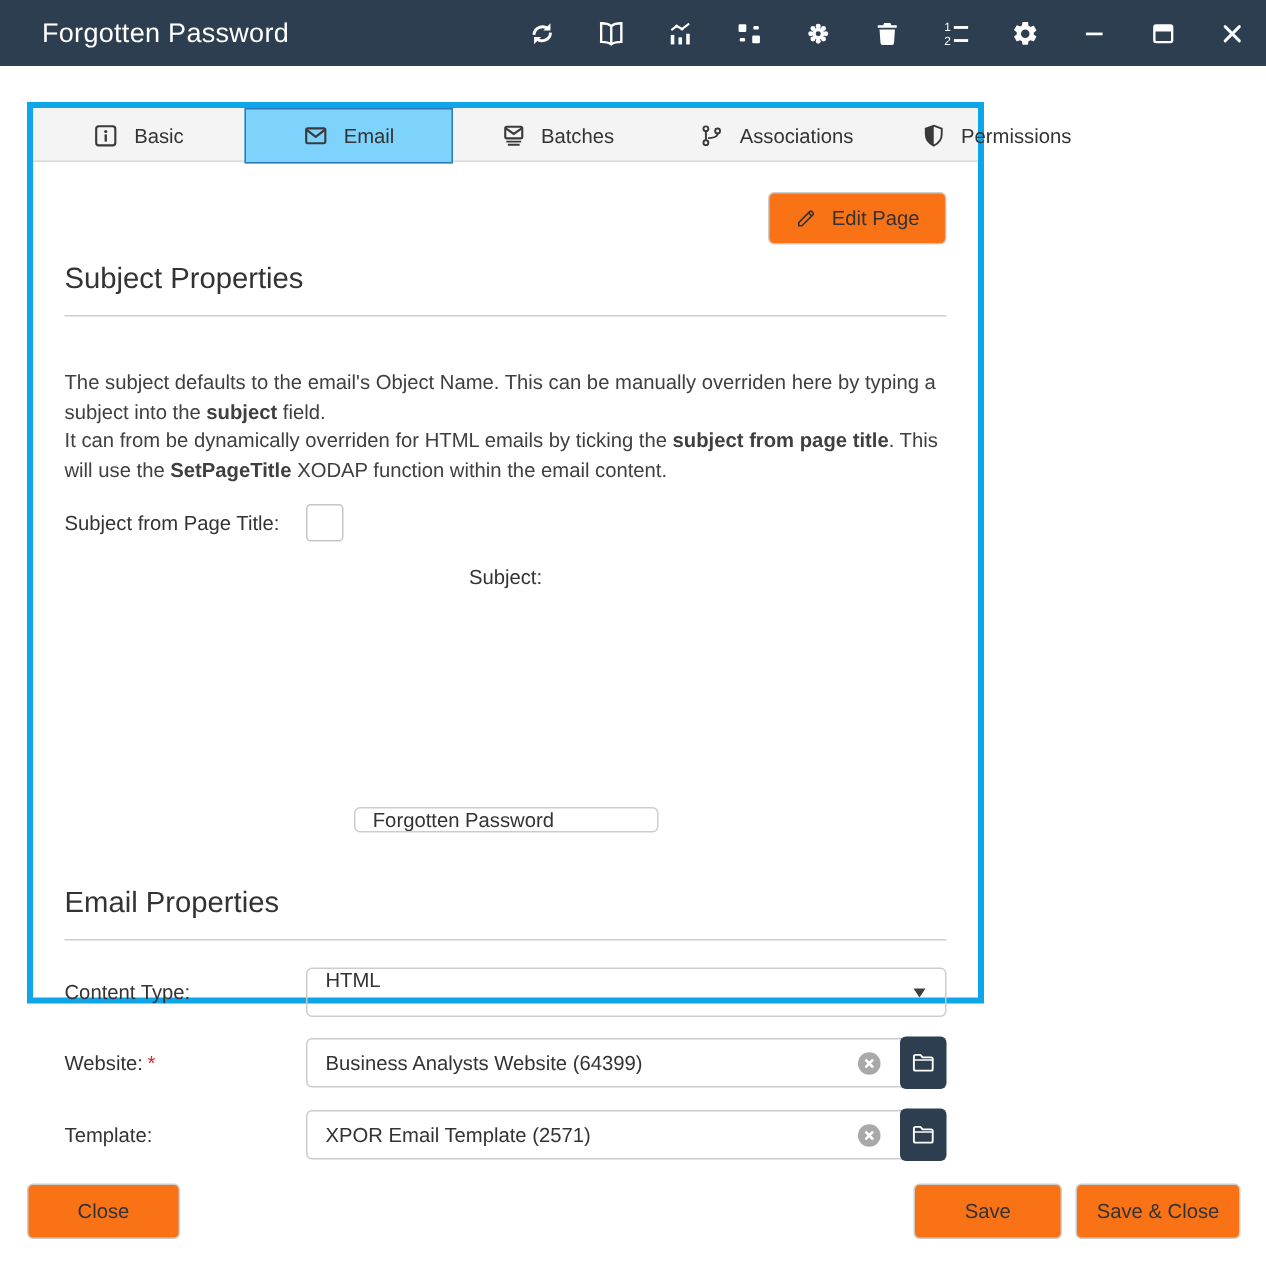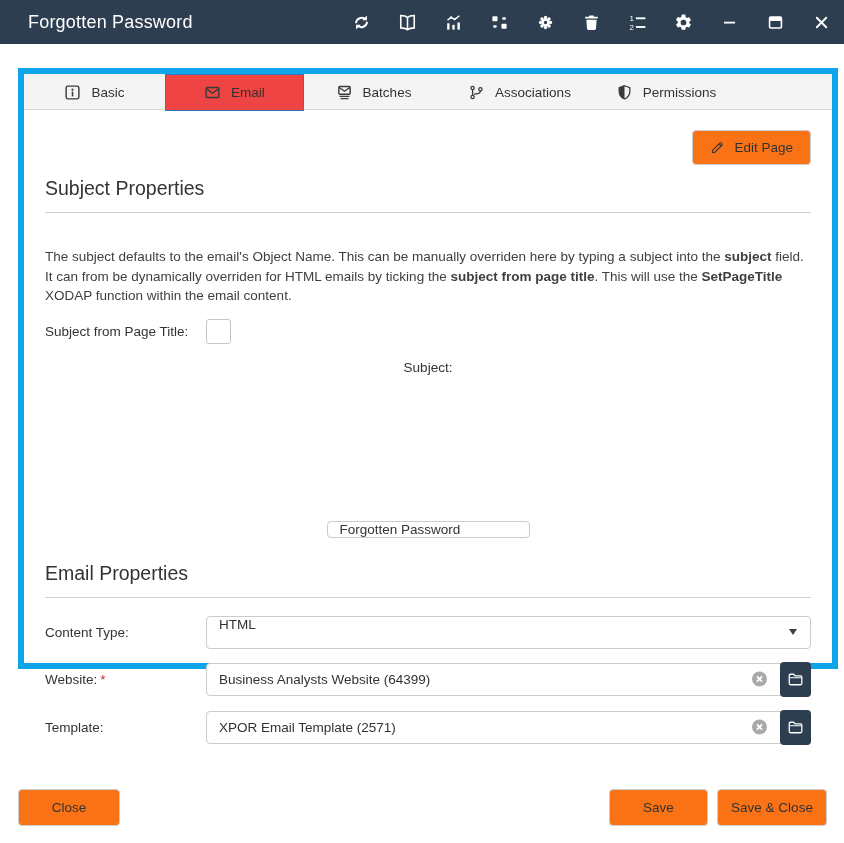--- a/index.html
+++ b/index.html
@@ -15,50 +15,50 @@
     position:absolute; top:0; left:0; right:0; height:44px;
     background:#2c3e50; color:#fff;
     display:flex; align-items:center;
   }
   .titlebar .title { margin-left:28px; font-size:18px; font-weight:400; letter-spacing:.2px; }
   .tb-icons { margin-left:auto; margin-right:13px; display:flex; align-items:center; gap:27px; }
   .tb-icon { width:19px; height:19px; display:flex; align-items:center; justify-content:center; cursor:pointer; color:#fff; }
   .tb-icon svg { width:19px; height:19px; display:block; }
   
   .panel {
-    position:absolute; left:18px; top:68px; width:820px; height:601px;
-    background:#fff; border:6px solid #0ea5e9;
+    position:absolute; left:18px; top:68px; width:638px; height:601px;
+    background:#fff; border:4px solid #0ea5e9;
   }
   .tabstrip { display:flex; height:36px; background:#f4f4f4; border-bottom:1px solid #d9d9d9; }
   .tab {
     display:flex; align-items:center; justify-content:center; gap:10px;
     height:36px; color:#333; cursor:pointer; flex:0 0 auto;
   }
   .tab svg { width:17px; height:17px; display:block; color:#3a3a3a; }
   .tab:nth-child(1){ width:141px; }
   .tab:nth-child(2){ width:139px; }
   .tab:nth-child(3){ width:139px; }
   .tab:nth-child(4){ width:153px; }
   .tab:nth-child(5){ width:140px; }
-  .tab.active { background:#ef4444; border:1px solid #2e79ba; height:37px; position:relative; z-index:2; }
+  .tab.active { background:#7dd3fc; border:1px solid #2e79ba; height:37px; position:relative; z-index:2; }
   
   .content { padding:0 21px; }
   .edit-row { display:flex; justify-content:flex-end; margin-top:20px; }
   .btn {
     background:#f97316; border:1px solid #ccc; border-radius:4px;
     color:#333; font-size:13.5px; font-family:inherit;
     display:inline-flex; align-items:center; justify-content:center; cursor:pointer;
   }
   .edit-btn { height:35px; padding:0 17px; gap:9px; }
   .edit-btn svg { width:15px; height:15px; }
   h2.section {
     font-size:19.5px; font-weight:400; color:#333;
     margin:12px 0 0; padding-bottom:12px; border-bottom:1px solid #cfcfcf;
   }
-  h2.section.second { margin-top:24px; }
+  h2.section.second { margin-top:36px; }
   .desc { margin-top:34px; line-height:19.5px; color:#3f3f3f; }
   .desc b { font-weight:700; }
   .form-row { display:flex; align-items:center; margin-top:13px; }
   .form-row.cb-row { }
   .form-row.subject-row { margin-top:16px;flex-direction:column; }
   .form-row.ct-row { margin-top:18px; }
   .lbl { flex:0 0 161px; color:#333; }
   .req { color:#cb2e2e; margin-left:3px; }
   .checkbox {
     width:25px; height:25px; appearance:none; -webkit-appearance:none;

